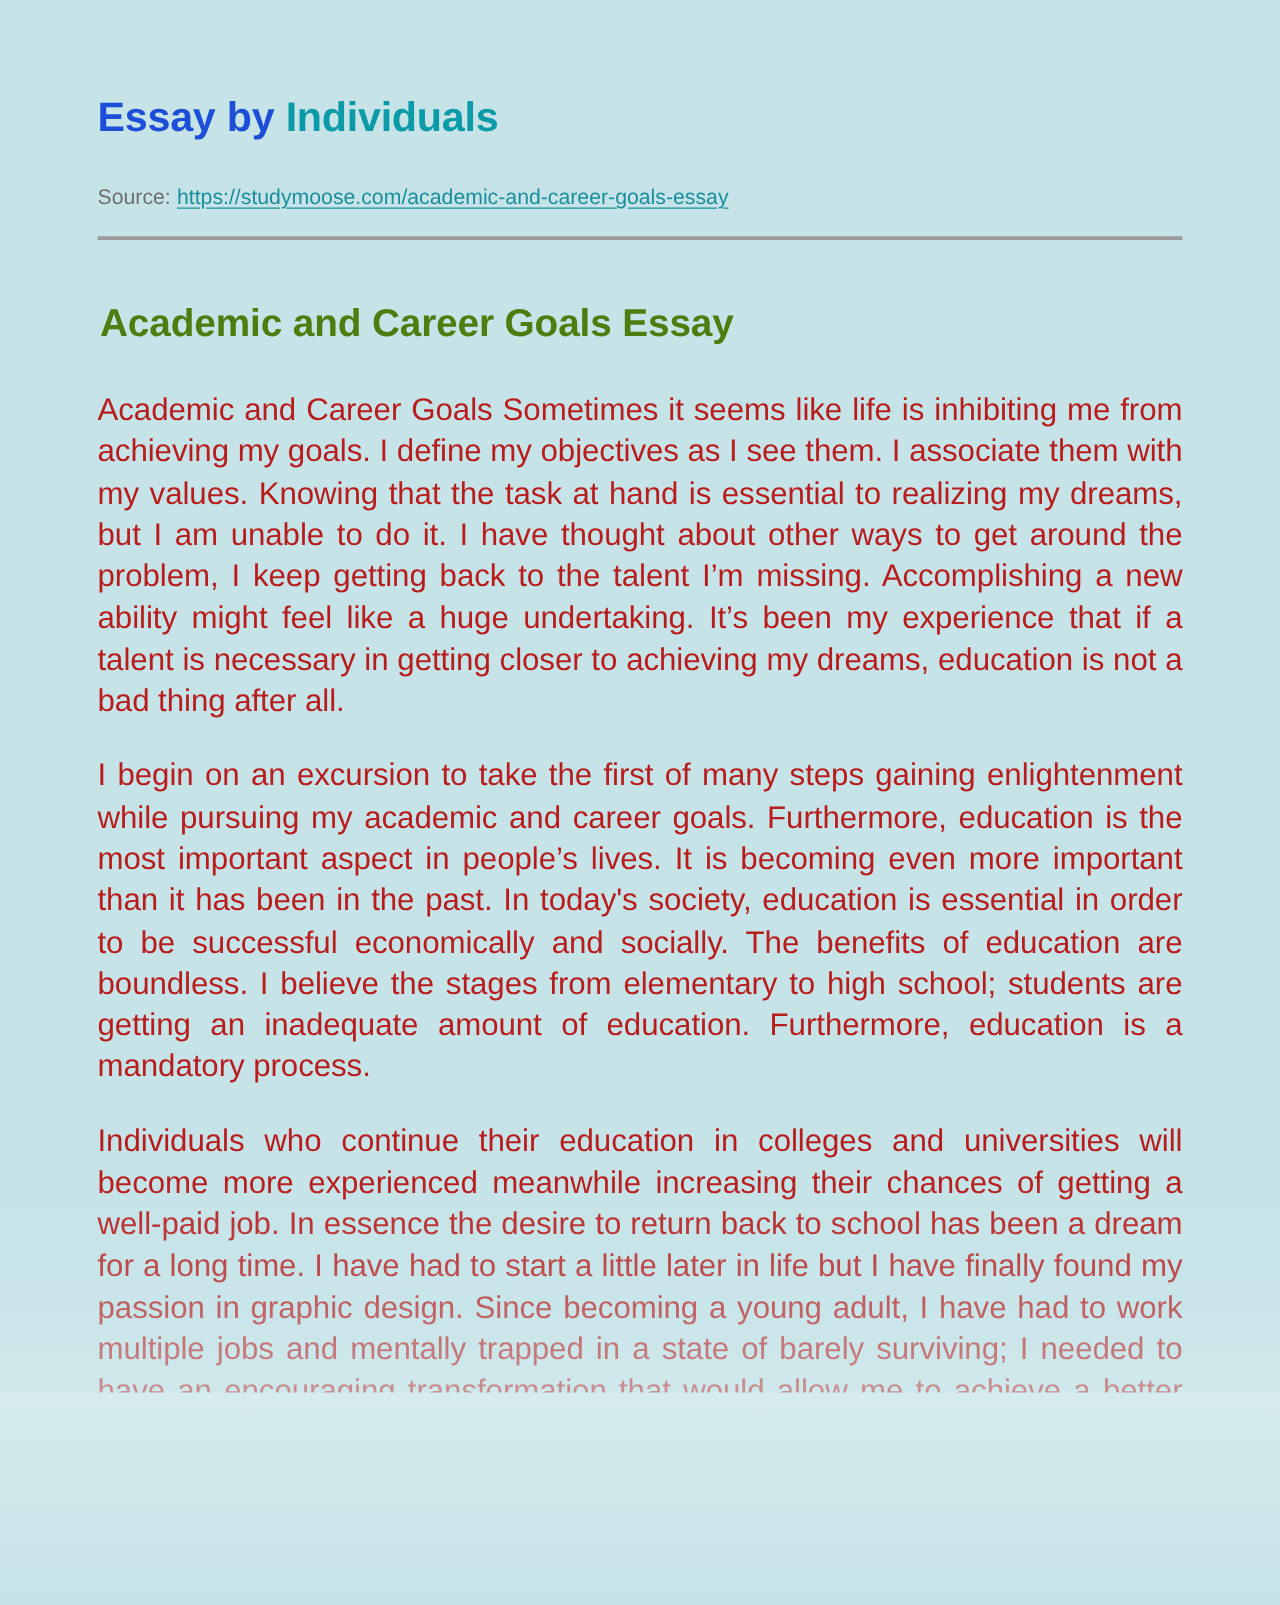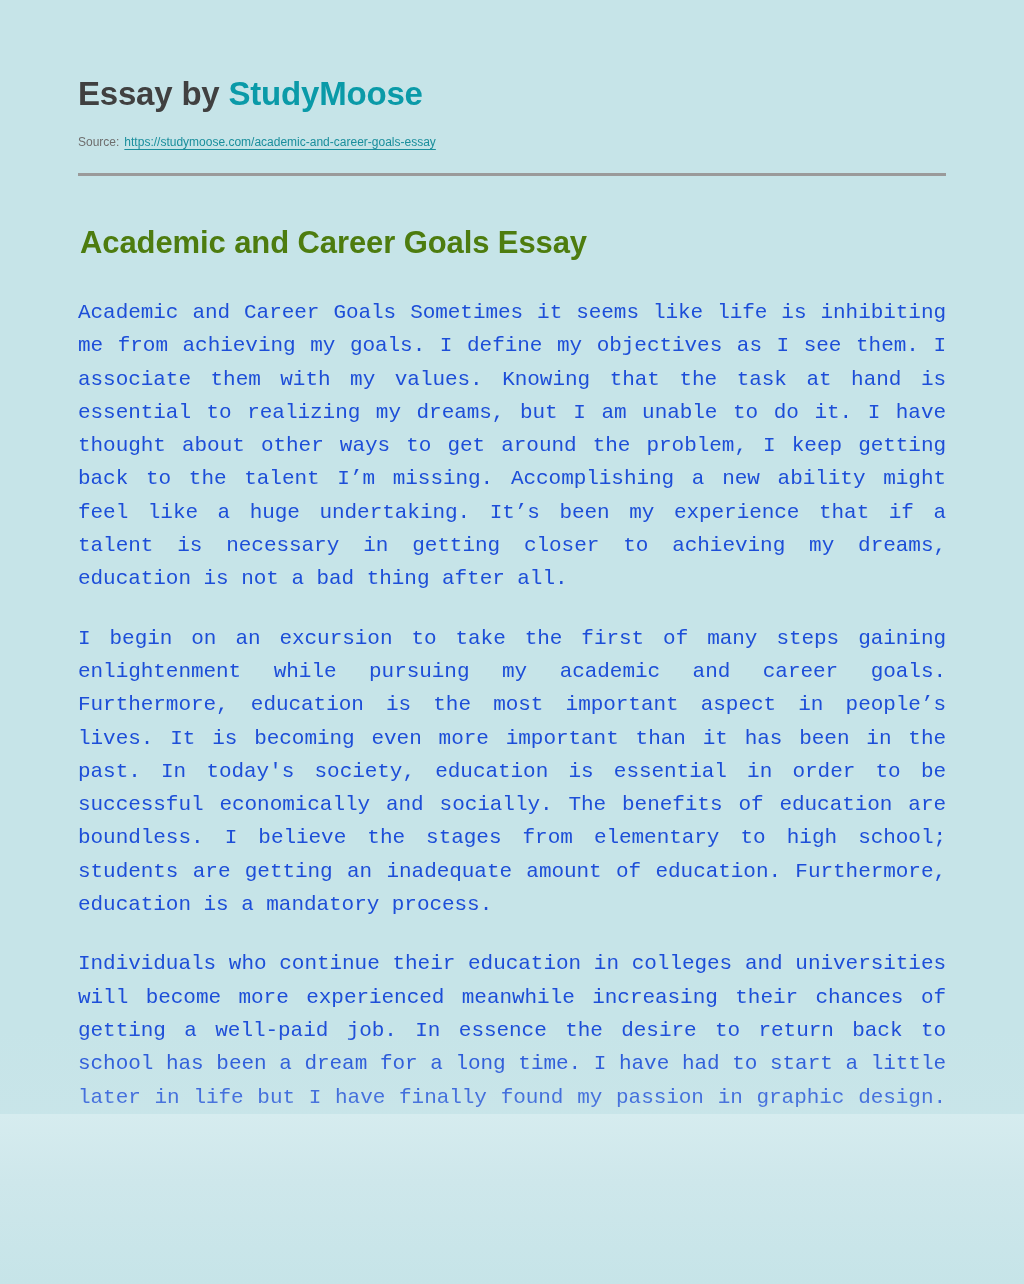--- a/index.html
+++ b/index.html
@@ -35,30 +35,30 @@
     padding-top: 74px;
   }
   .brand-line {
     font-size: 33px;
     font-weight: bold;
     line-height: 40px;
     letter-spacing: -0.2px;
     white-space: nowrap;
   }
   .brand-essay-by {
-    color: #404040;
+    color: #1d4ed8;
   }
   .brand-name {
     color: #0a9aa8;
     margin-left: 9px;
   }
 
   .source-line {
-    margin-top: 17px;
-    font-size: 12px;
+    margin-top: 33px;
+    font-size: 17px;
     line-height: 22px;
     color: #6e6e6e;
     white-space: nowrap;
   }
   .source-label {
     color: #6e6e6e;
   }
   .source-url {
     color: #1a8e9c;
     text-decoration: underline;
@@ -84,27 +84,26 @@
   .article-title {
     font-size: 31px;
     font-weight: bold;
     color: #4d7c0f;
     line-height: 38px;
     margin: 0 0 34px 2px;
     letter-spacing: -0.1px;
   }
 
   .para {
-    font-size: 21px;
+    font-size: 25px;
     line-height: 33.3px;
-    color: #1d4ed8;
+    color: #b91c1c;
     text-align: justify;
     margin: 0 0 26px 0;
     letter-spacing: -0.05px;
-    font-family: Liberation Mono, monospace;
   }
   .para:last-child { margin-bottom: 0; }
 
   
   .fade-mask {
     position: absolute;
     left: -78px;
     right: -78px;
     bottom: -200px;
     height: 420px;
@@ -133,21 +132,21 @@
   }
 </style>
 </head>
 <body>
 
 <div class="page">
   <div class="content">
 
     <div class="site-header">
       <div class="brand-line">
-        <span class="brand-essay-by">Essay by</span><span class="brand-name">StudyMoose</span>
+        <span class="brand-essay-by">Essay by</span><span class="brand-name">Individuals</span>
       </div>
 
       <div class="source-line">
         <span class="source-label">Source:</span><a class="source-url" href="#">https://studymoose.com/academic-and-career-goals-essay</a>
       </div>
 
       <div class="divider"></div>
     </div>
 
     <div class="article">

